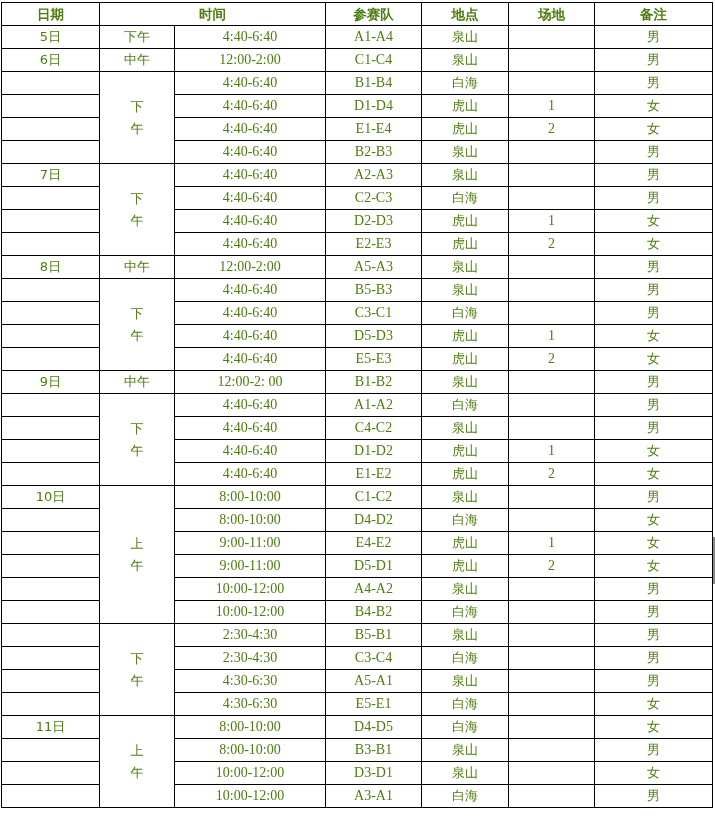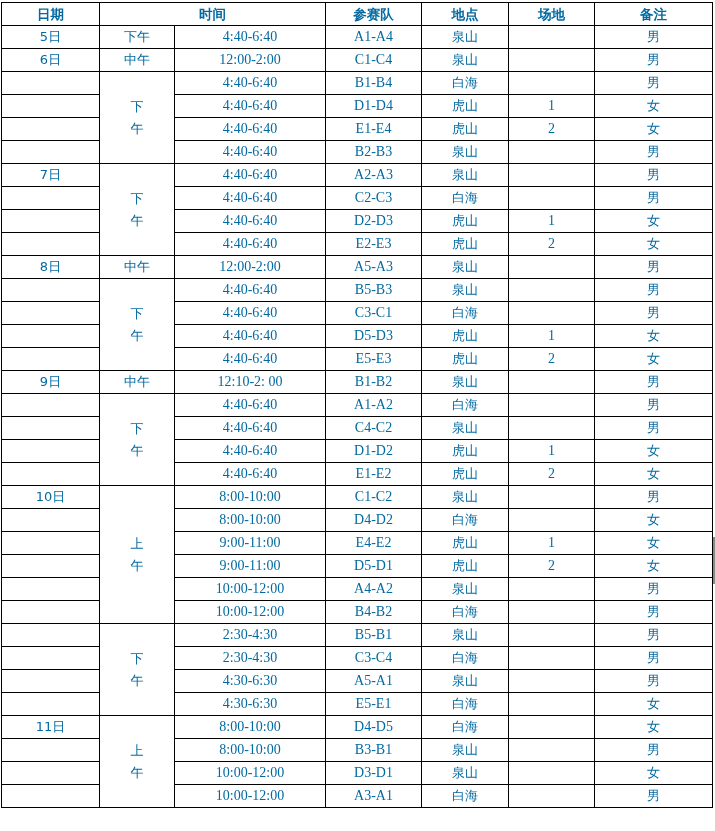--- a/index.html
+++ b/index.html
@@ -3,21 +3,21 @@
 <meta charset="utf-8">
 <style>
   html, body { margin: 0; padding: 0; background: #ffffff; }
   body { width: 715px; height: 831px; overflow: hidden; position: relative; }
   table.sched {
     position: absolute; left: 1px; top: 2px;
     border-collapse: collapse;
     table-layout: fixed;
     font-family: "DejaVu Sans", sans-serif;
     font-size: 13px;
-    color: #0369a1;
+    color: #4d7c0f;
   }
   table.sched td, table.sched th {
     border: 1.5px solid #000;
     height: 22px;
     padding: 0;
     text-align: center;
     vertical-align: middle;
     font-weight: normal;
     line-height: 22px;
     white-space: nowrap;
@@ -185,21 +185,21 @@
         <td></td>
         <td class="mono">4:40-6:40</td>
         <td class="mono">E5-E3</td>
         <td>虎山</td>
         <td class="mono">2</td>
         <td>女</td>
       </tr>
       <tr>
         <td>9日</td>
         <td rowspan="1"><span>中午</span></td>
-        <td class="mono">12:10-2: 00</td>
+        <td class="mono">12:00-2: 00</td>
         <td class="mono">B1-B2</td>
         <td>泉山</td>
         <td class="mono"></td>
         <td>男</td>
       </tr>
       <tr>
         <td></td>
         <td class="period-split" rowspan="4">
           <span>下</span>
           <span>午</span>

